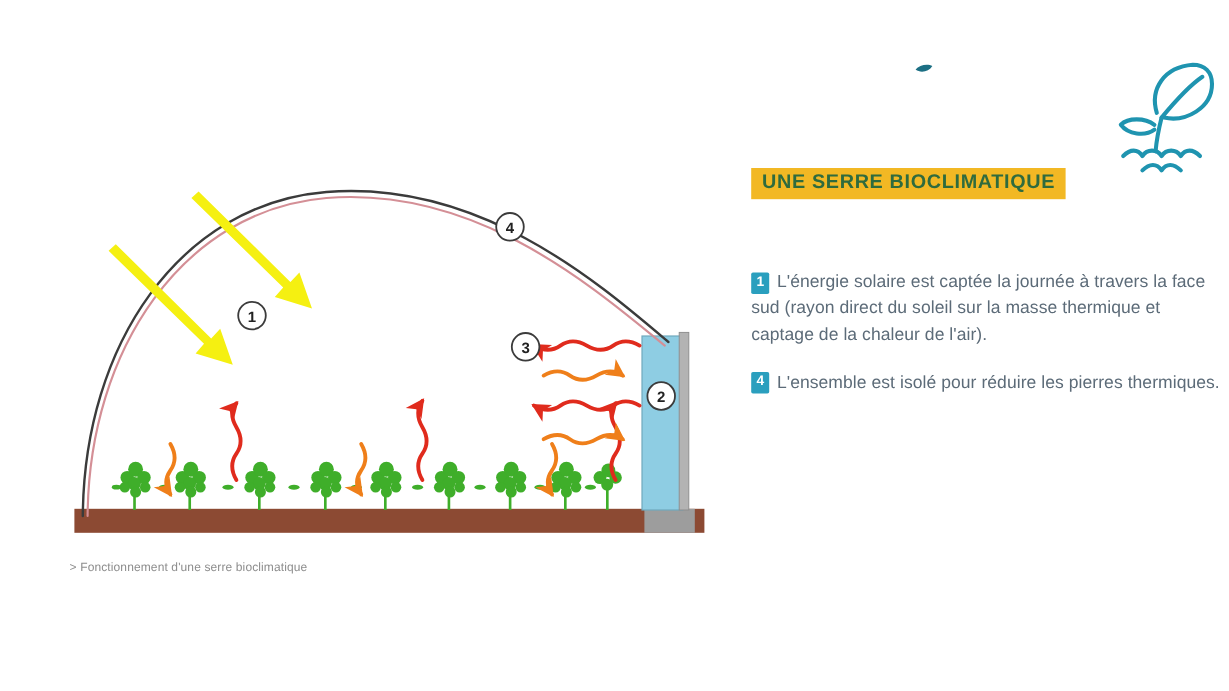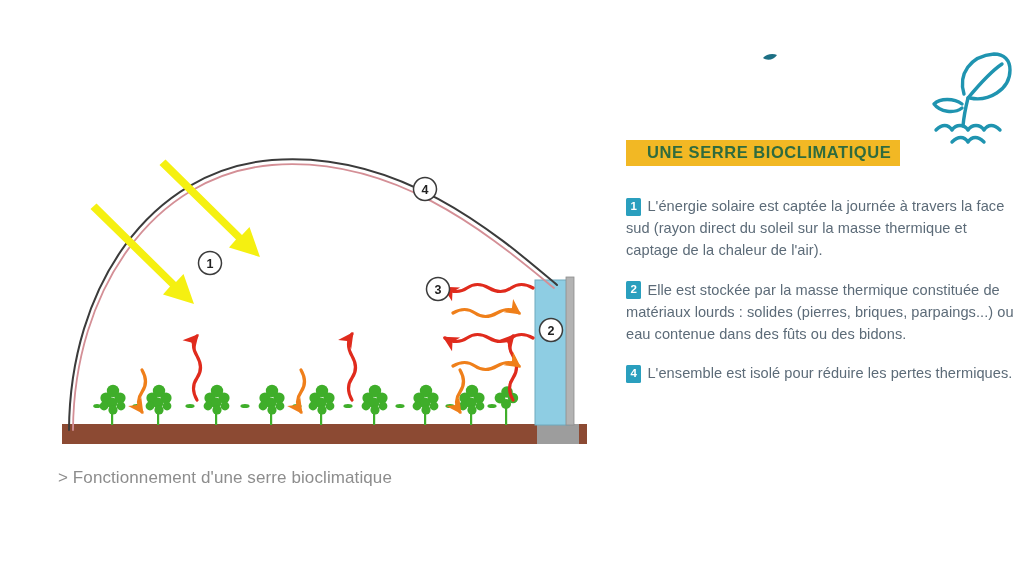--- a/index.html
+++ b/index.html
@@ -12,48 +12,48 @@
   }
   #stage{position:absolute;left:0;top:0;width:1024px;height:576px;background:#fff;}
 
   
   #illustration{position:absolute;left:0;top:0;width:600px;height:576px;}
   #greenhouse-svg{position:absolute;left:0;top:0;}
 
   .caption{
     position:absolute;
     left:58px;top:468px;
-    font-size:17px;
+    font-size:10px;
     color:#8d8d8d;
     letter-spacing:.1px;
     white-space:nowrap;
     font-family:"Liberation Sans", sans-serif;
   }
 
   
   #panel{position:absolute;left:600px;top:0;width:424px;height:576px;}
 
   .logo{position:absolute;left:918px;top:38px;width:100px;height:112px;}
   .bird-mark{position:absolute;left:762px;top:52px;width:16px;height:12px;}
 
   .title-block{position:absolute;left:626px;top:140px;}
   .title-line{
     display:inline-block;
     background:#f2b824;
     color:#2f6b3e;
     font-weight:bold;
     font-size:16.5px;
     letter-spacing:.55px;
-    padding:4px 9px 5px 21px;
+    padding:4px 9px 5px 9px;
     line-height:1;
     white-space:nowrap;
     margin-bottom:7px;
   }
 
-  .steps{position:absolute;left:626px;top:195px;width:392px;}
+  .steps{position:absolute;left:626px;top:224px;width:392px;}
   .step{
     position:relative;
     margin-bottom:17px;
     color:#5c6b78;
     font-size:14.6px;
     line-height:1.52;
     letter-spacing:.05px;
   }
   .step .badge{
     display:inline-block;
@@ -275,20 +275,17 @@
 
   <div class="title-block">
     <div class="title-line">UNE SERRE BIOCLIMATIQUE</div><br>
   </div>
 
   <div class="steps">
     <div class="step">
       <span class="badge">1</span><span class="txt">L'énergie solaire est captée la journée à travers la face sud (rayon direct du soleil sur la masse thermique et captage de la chaleur de l'air).</span>
     </div>
     <div class="step">
-      <span class="badge">2</span><span class="txt">Elle est stockée par la masse thermique constituée de matériaux lourds : solides (pierres, briques, parpaings...) ou eau contenue dans des fûts ou des bidons.</span>
-    </div>
-    <div class="step">
-      <span class="badge">4</span><span class="txt">L'ensemble est isolé pour réduire les pertes thermiques.</span>
+      <span class="badge">4</span><span class="txt">L'ensemble est isolé pour réduire les pierres thermiques.</span>
     </div>
   </div>
 
 </div>
 
 </body></html>

